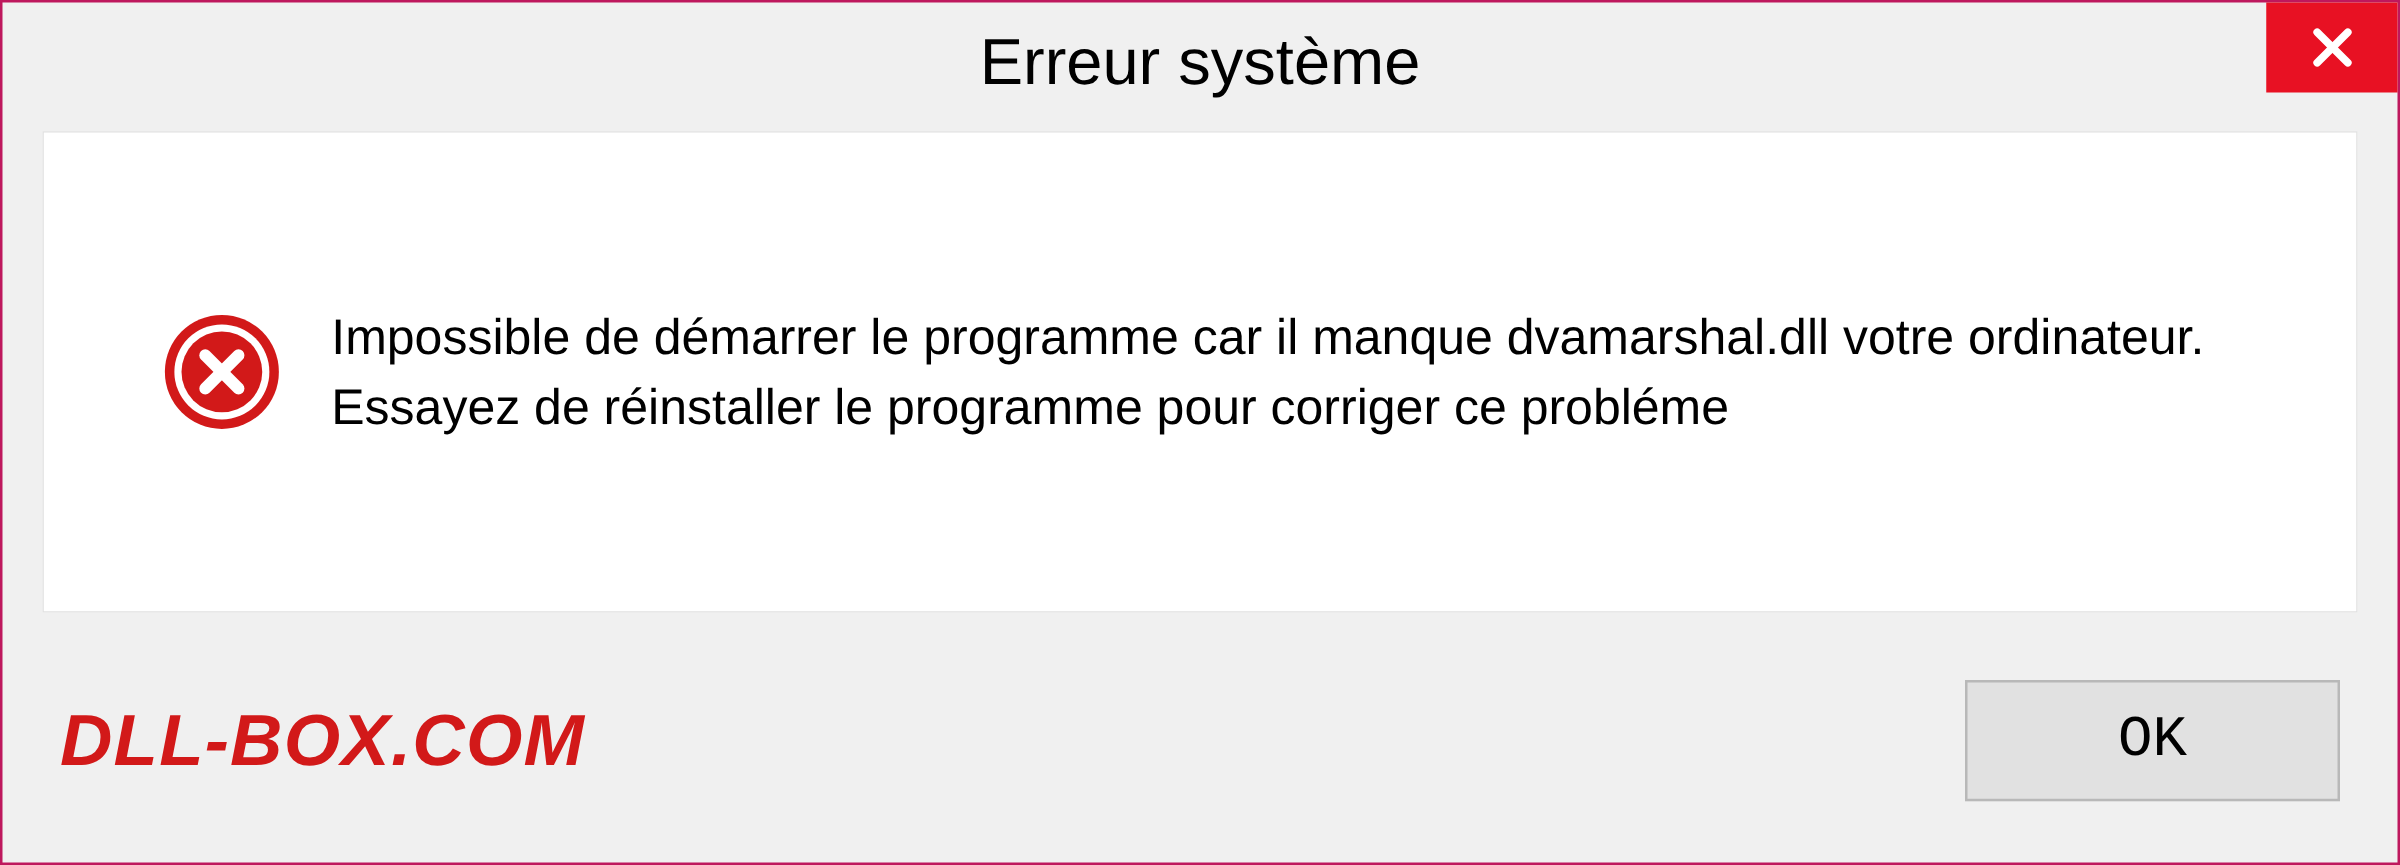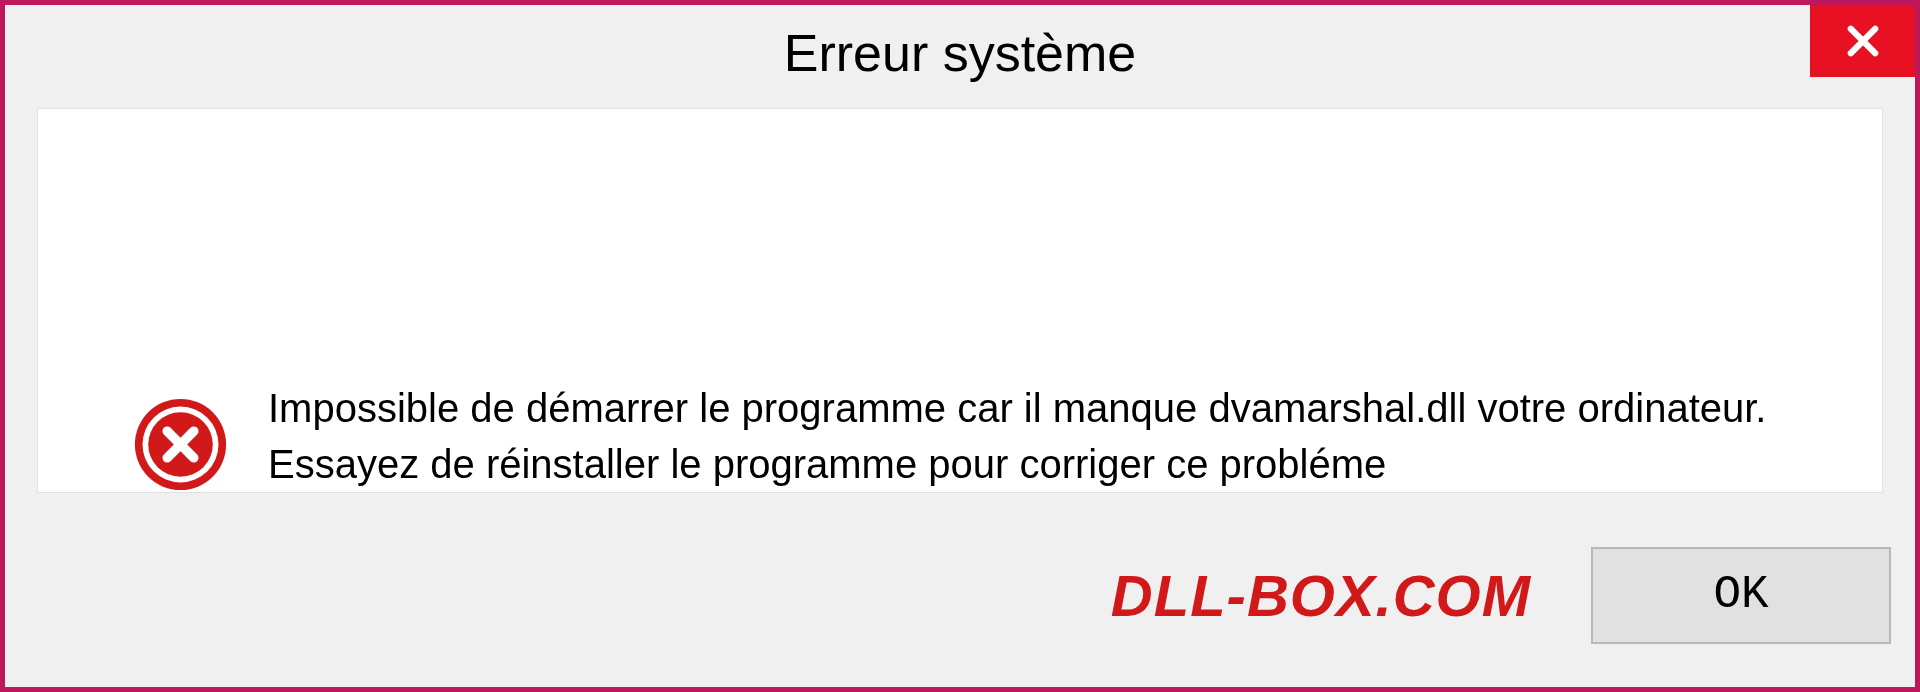--- a/index.html
+++ b/index.html
@@ -11,21 +11,21 @@
       font-family: "Segoe UI", Arial, sans-serif;
       background: #f0f0f0;
       width: 1920px;
       height: 692px;
       position: relative;
     }
     .dialog {
       width: 100%;
       height: 100%;
       background: #f0f0f0;
-      border: 5px solid #be185d;
+      border: 2px solid #be185d;
       position: relative;
     }
     .titlebar {
       display: flex;
       align-items: center;
       justify-content: center;
       height: 95px;
       position: relative;
     }
     .title {
@@ -49,21 +49,21 @@
     .close-button svg {
       width: 42px;
       height: 42px;
     }
     .content-panel {
       background: #ffffff;
       border: 1px solid #e0e0e0;
       margin: 8px 32px 32px 32px;
       height: 385px;
       display: flex;
-      align-items: flex-end;
+      align-items: center;
       padding: 0 60px 0 95px;
     }
     .error-icon {
       flex-shrink: 0;
       width: 95px;
       height: 95px;
       margin-right: 40px;
     }
     .error-icon svg {
       width: 100%;
@@ -71,22 +71,22 @@
     }
     .message {
       font-size: 40px;
       font-weight: 400;
       color: #000;
       line-height: 1.4;
     }
     .footer {
       display: flex;
       align-items: center;
-      justify-content: flex-end;
-      padding: 0 24px;
+      justify-content: space-between;
+      padding: 0 46px;
       height: 140px;
     }
     .watermark {
       font-size: 58px;
       font-weight: 800;
       font-style: italic;
       color: #d21919;
       letter-spacing: 1px;
       margin-right: 60px;
     }

